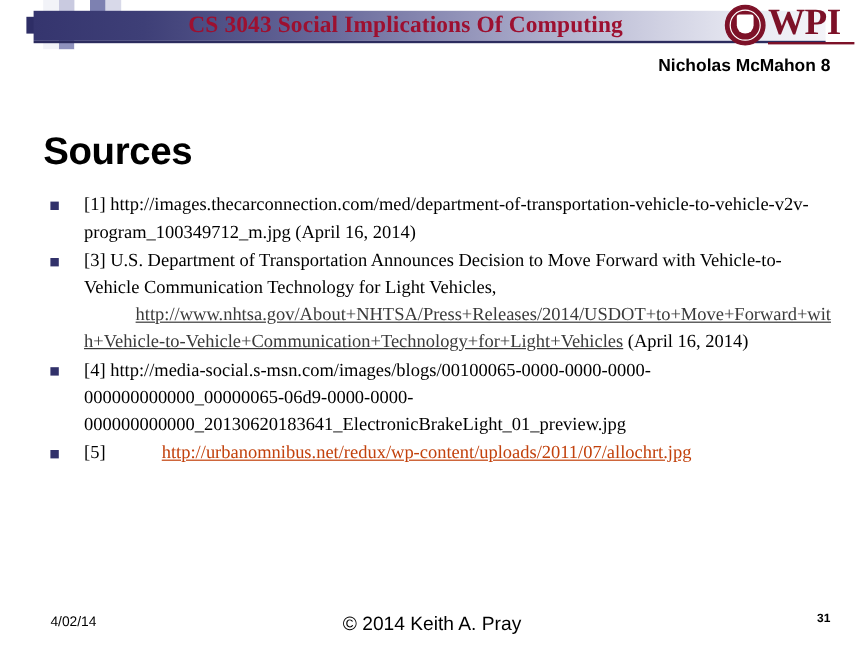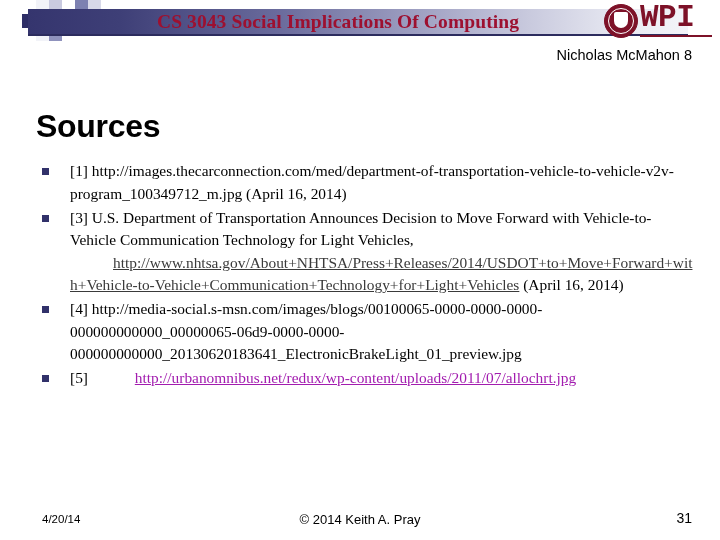--- a/index.html
+++ b/index.html
@@ -105,21 +105,21 @@
     position: absolute;
     left: 9px; top: 7px;
     width: 14px; height: 16px;
     background: #ffffff;
     border-radius: 2px 2px 7px 7px;
   }
   .wpi-text {
     position: absolute;
     left: 38px;
     top: -1px;
-    font-family: Liberation Mono, monospace;
+    font-family: Liberation Serif, serif;
     font-weight: bold;
     font-size: 31px;
     line-height: 36px;
     color: #7d1128;
     letter-spacing: -0.5px;
   }
   .wpi-rule {
     position: absolute;
     left: 38px;
     top: 34px;
@@ -129,21 +129,21 @@
   }
 
   
   #author-line {
     position: absolute;
     top: 47px;
     left: 0;
     width: 692px;
     text-align: right;
     font-family: "Liberation Sans", "DejaVu Sans", sans-serif;
-    font-weight: normal;
+    font-weight: bold;
     font-size: 14.5px;
     color: #000000;
   }
 
   
   #slide-title {
     position: absolute;
     top: 82px;
     left: 36px;
     font-family: "Liberation Sans", "DejaVu Sans", sans-serif;
@@ -183,21 +183,21 @@
     word-break: break-word;
   }
   a.slide-link {
     text-decoration: underline;
     margin-left: 43px;
   }
   a.link-grey {
     color: #3a3a3a;
   }
   a.link-navy {
-    color: #a21caf;
+    color: #c2410c;
   }
 
   
   #slide-footer {
     position: absolute;
     bottom: 0; left: 0;
     width: 720px;
     height: 40px;
     font-family: "Liberation Sans", "DejaVu Sans", sans-serif;
   }
@@ -207,29 +207,29 @@
     top: 13px;
     font-size: 11.5px;
     color: #000000;
   }
   .footer-copyright {
     position: absolute;
     left: 0;
     top: 12px;
     width: 720px;
     text-align: center;
-    font-size: 13px;
+    font-size: 16px;
     color: #000000;
   }
   .footer-page {
     position: absolute;
     right: 28px;
     top: 10px;
-    font-size: 14px;
-    font-weight: normal;
+    font-size: 10px;
+    font-weight: bold;
     color: #000000;
   }
 </style>
 </head>
 <body>
 
 <div id="slide-header">
 
   <div class="deco">
       <i style="left: 22px; top: 14px; width: 14px; height: 14px; background: rgb(46, 46, 102);"></i>
@@ -274,16 +274,16 @@
       <span class="bullet-marker"></span>
       <span class="bullet-text">[4] http://media-social.s-msn.com/images/blogs/00100065-0000-0000-0000-000000000000_00000065-06d9-0000-0000-000000000000_20130620183641_ElectronicBrakeLight_01_preview.jpg</span>
     </div>
     <div class="bullet-row">
       <span class="bullet-marker"></span>
       <span class="bullet-text">[5] <a class="slide-link link-navy" href="#">http://urbanomnibus.net/redux/wp-content/uploads/2011/07/allochrt.jpg</a></span>
     </div>
   </div>
 
 <div id="slide-footer">
-  <div class="footer-date">4/20/14</div>
+  <div class="footer-date">4/02/14</div>
   <div class="footer-copyright">© 2014 Keith A. Pray</div>
   <div class="footer-page">31</div>
 </div>
 
 </body></html>

